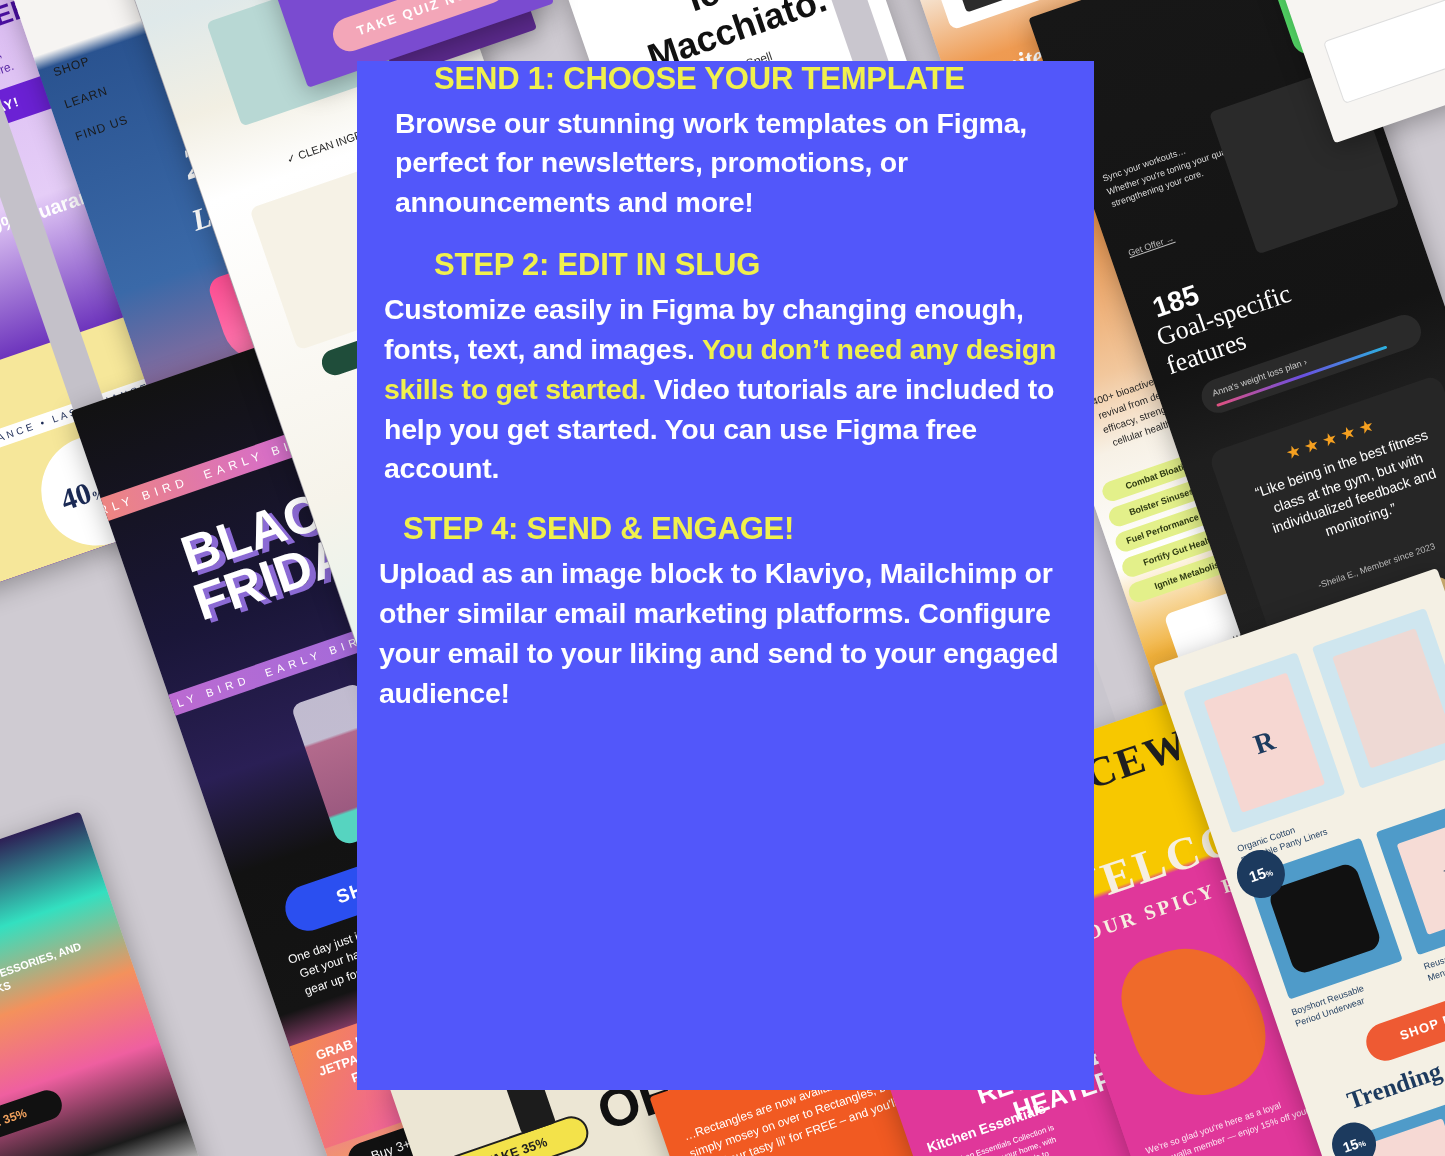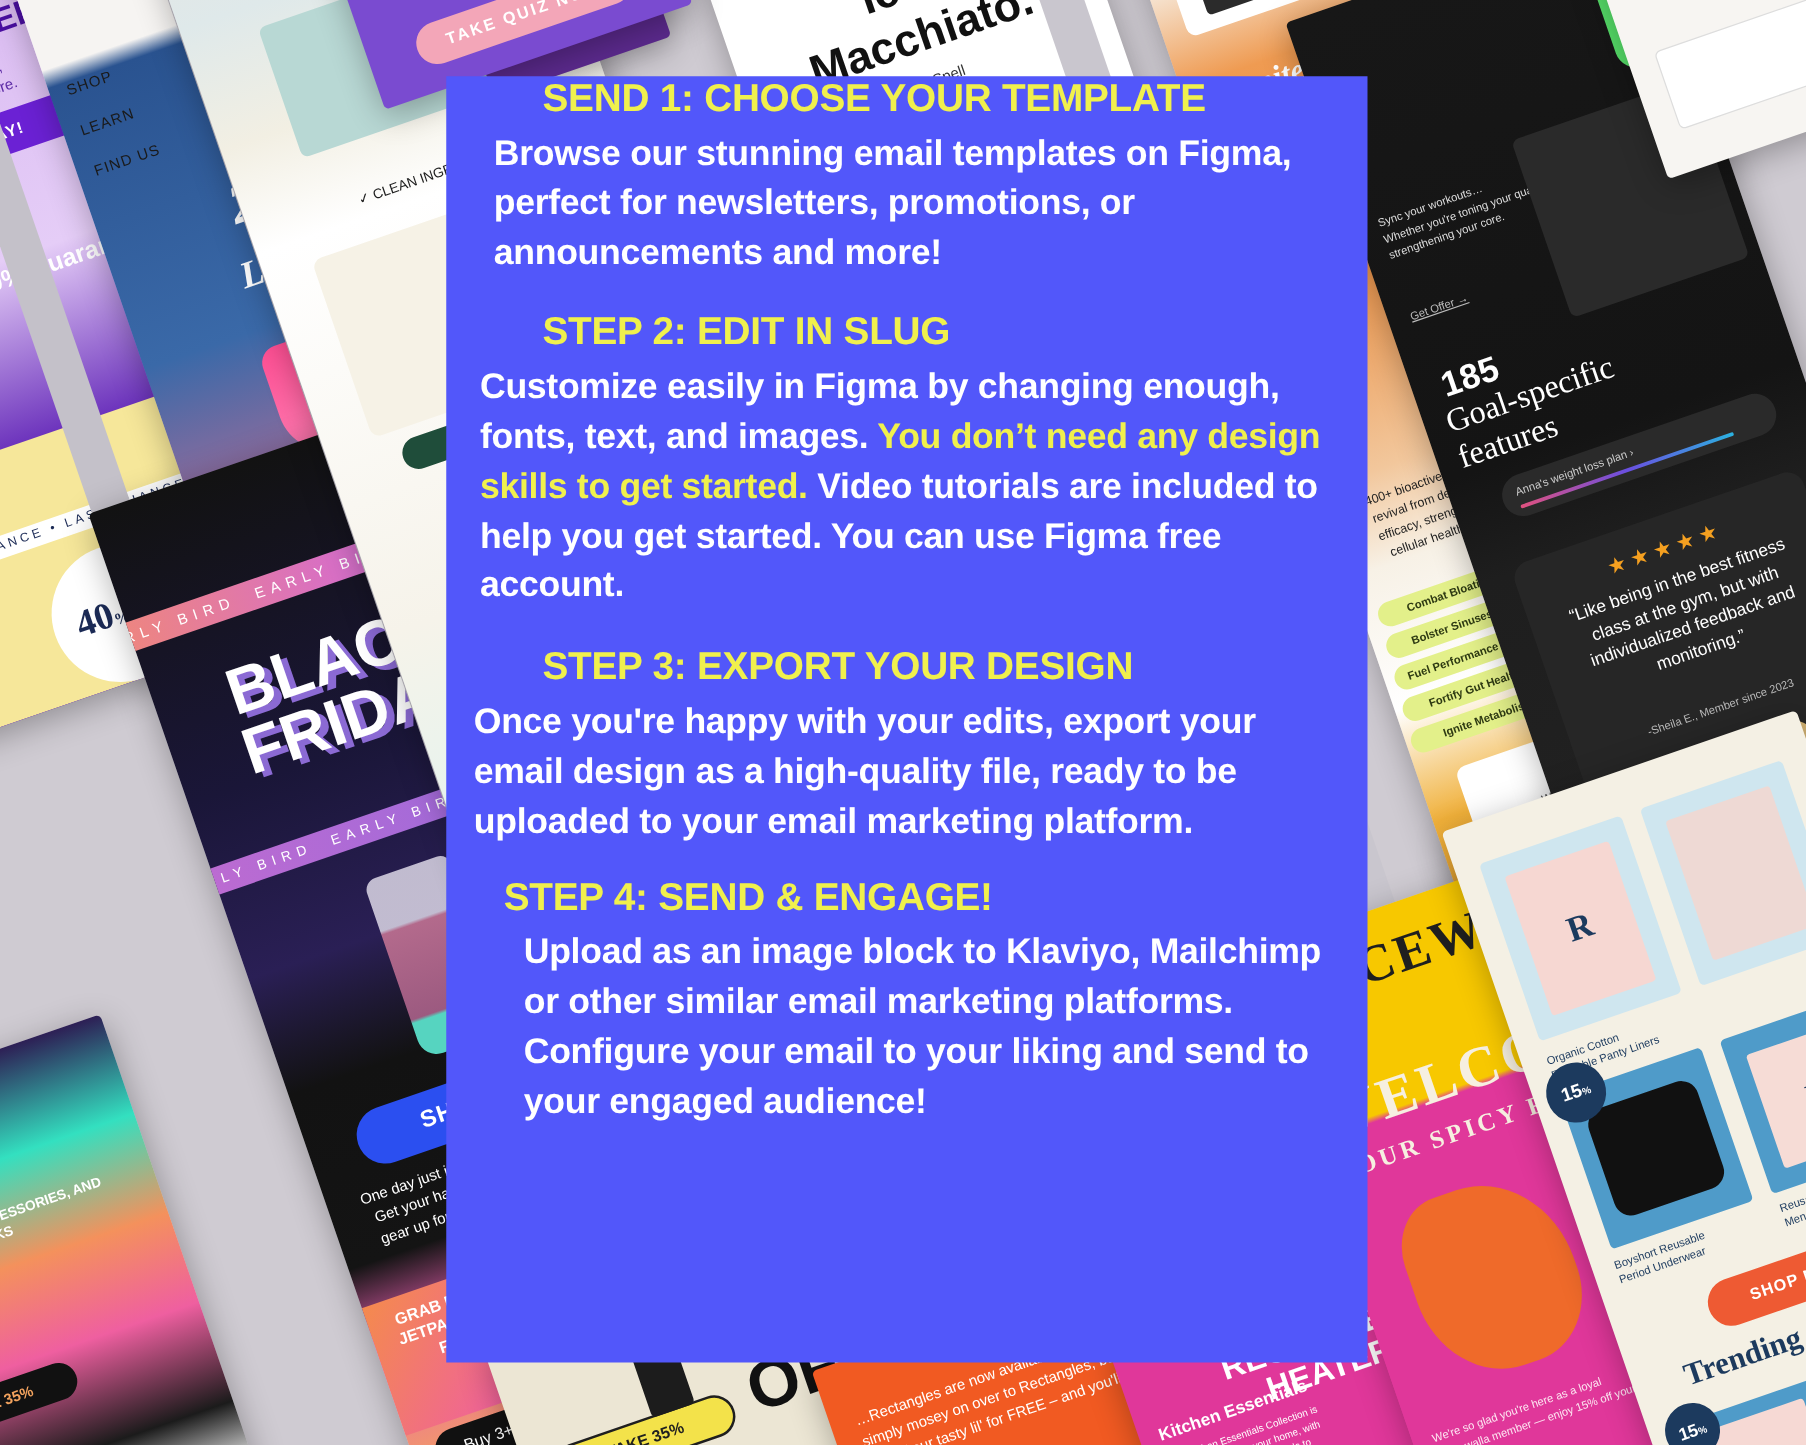--- a/index.html
+++ b/index.html
@@ -57,21 +57,21 @@
   .step-body{
     color:#ffffff;
     font-size:28.5px;
     font-weight:800;
     line-height:1.40;
     letter-spacing:-.25px;
     padding:0 6px 0 16px;
   }
   .step-body.indent2{ padding-left:5px; }
   .step-body.indent3{ padding-left:0px; padding-right:0; }
-  .step-body.indent4{ padding-left:0px; padding-right:0;margin-left:40px; }
+  .step-body.indent4{ padding-left:0px; padding-right:0; }
   .hl{ color:#f0f04d; }
   .sp2{ margin-top:24px; }
   .sp3{ margin-top:26px; }
   .sp4{ margin-top:22px; }
 </style>
 </head>
 <body>
 
 <div id="stage">
 
@@ -266,34 +266,30 @@
       <div class="pill" style="left:40px;top:186px;width:180px;height:34px;background:#f3a6b8;color:#fff;font-size:13px;line-height:34px;letter-spacing:2px;">TAKE QUIZ NOW</div>
     </div>
 
   </div>
 
   <div id="card">
 
 
     <div class="step">
       <div class="step-head">SEND 1: CHOOSE YOUR TEMPLATE</div>
-      <div class="step-body">Browse our stunning email templates on Figma, perfect for newsletters, promotions, or announcements and more!</div>
+      <div class="step-body">Browse our stunning work templates on Figma, perfect for newsletters, promotions, or announcements and more!</div>
     </div>
 
     <div class="step sp2">
       <div class="step-head">STEP 2: EDIT IN SLUG</div>
       <div class="step-body indent2">
         <span>Customize easily in Figma by changing enough, fonts, text, and images. </span><span class="hl">You don’t need any design skills to get started.</span><span> Video tutorials are included to help you get started. You can use Figma free account.</span>
       </div>
     </div>
 
-    <div class="step sp3">
-      <div class="step-head s3">STEP 3: EXPORT YOUR DESIGN</div>
-      <div class="step-body indent3">Once you're happy with your edits, export your email design as a high-quality file, ready to be uploaded to your email marketing platform.</div>
-    </div>
 
     <div class="step sp4">
       <div class="step-head s4">STEP 4: SEND &amp; ENGAGE!</div>
       <div class="step-body indent4">Upload as an image block to Klaviyo, Mailchimp or other similar email marketing platforms. Configure your email to your liking and send to your engaged audience!</div>
     </div>
 
   </div>
 </div>
 
 </body></html>

